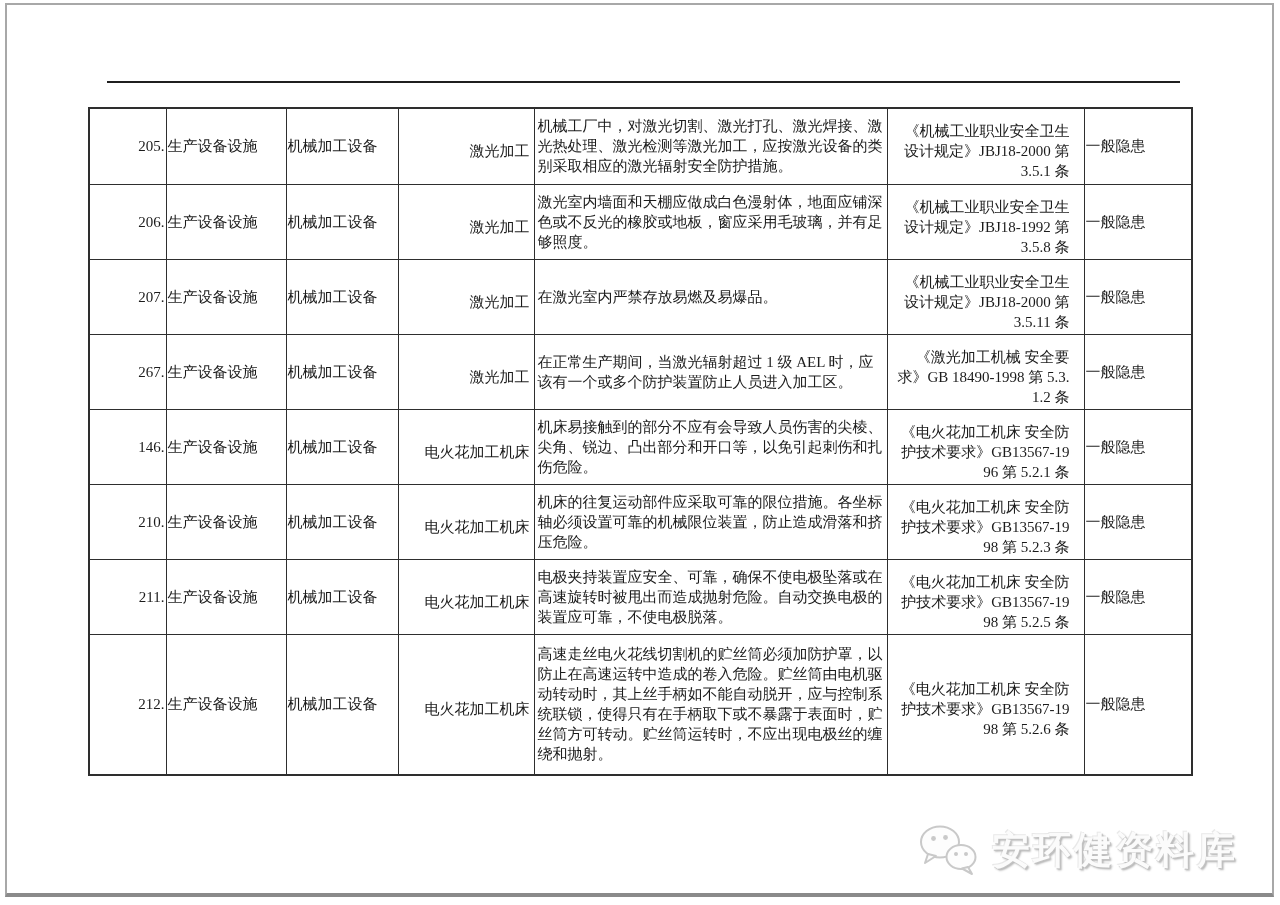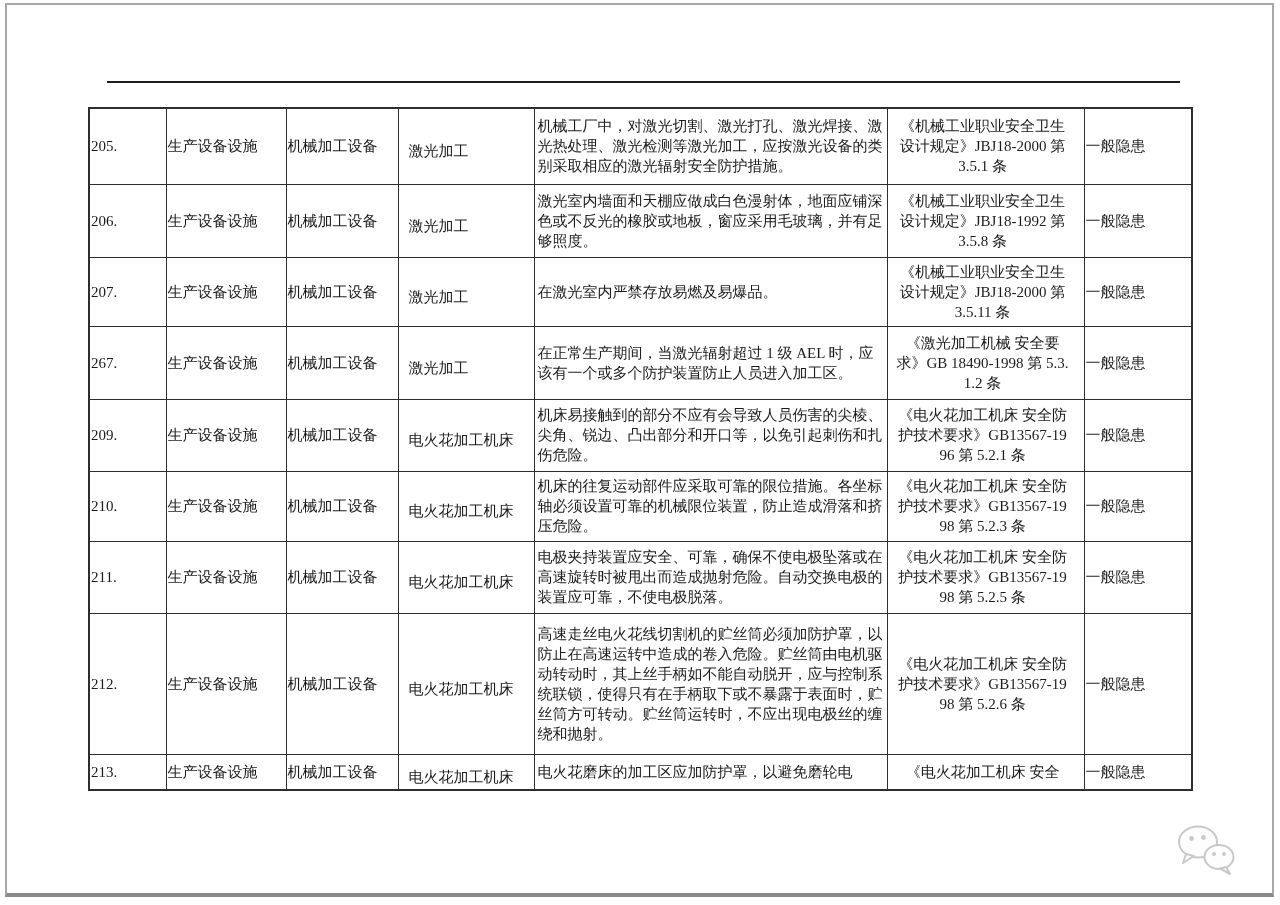--- a/index.html
+++ b/index.html
@@ -20,25 +20,25 @@
   #doc-table{
     position:absolute;left:88px;top:107px;width:1103px;
     border-collapse:collapse;table-layout:fixed;
     font-size:15px;line-height:20px;
   }
   #doc-table td{
     border:1px solid #2e2e2e;vertical-align:middle;
     overflow:hidden;word-break:break-all;
   }
   #doc-table{border:2px solid #2e2e2e;}
-  .c-no{text-align:left;margin-left:36px;}
+  .c-no{text-align:right;margin-left:36px;}
   .c-fac,.c-eq{text-align:left;}
-  .c-cat{text-align:left;padding:12px 4px 2px 10px;}
+  .c-cat{text-align:right;padding:12px 4px 2px 10px;}
   .c-desc{text-align:left;padding:2px 3px;}
-  .c-std{text-align:center;padding:2px 14px 2px 8px;}
+  .c-std{text-align:right;padding:12px 14px 2px 8px;}
   .c-lvl{text-align:left;}
   #doc-table tbody tr:nth-child(1){height:76px;}
   #doc-table tbody tr:nth-child(2){height:73px;}
   #doc-table tbody tr:nth-child(3){height:69px;}
   #doc-table tbody tr:nth-child(4){height:73px;}
   #doc-table tbody tr:nth-child(5){height:72px;}
   #doc-table tbody tr:nth-child(6){height:70px;}
   #doc-table tbody tr:nth-child(7){height:72px;}
   #doc-table tbody tr:nth-child(8){height:141px;}
   #doc-table tbody tr:nth-child(9){height:28px;}
@@ -102,21 +102,21 @@
       <tr>
     <td class="c-no">267.</td>
     <td class="c-fac">生产设备设施</td>
     <td class="c-eq">机械加工设备</td>
     <td class="c-cat">激光加工</td>
     <td class="c-desc">在正常生产期间，当激光辐射超过 1 级 AEL 时，应该有一个或多个防护装置防止人员进入加工区。</td>
     <td class="c-std">《激光加工机械 安全要求》GB 18490-1998 第 5.3.1.2 条</td>
     <td class="c-lvl">一般隐患</td>
   </tr>
       <tr>
-    <td class="c-no">209.</td>
+    <td class="c-no">146.</td>
     <td class="c-fac">生产设备设施</td>
     <td class="c-eq">机械加工设备</td>
     <td class="c-cat">电火花加工机床</td>
     <td class="c-desc">机床易接触到的部分不应有会导致人员伤害的尖棱、尖角、锐边、凸出部分和开口等，以免引起刺伤和扎伤危险。</td>
     <td class="c-std">《电火花加工机床 安全防护技术要求》GB13567-1996 第 5.2.1 条</td>
     <td class="c-lvl">一般隐患</td>
   </tr>
       <tr>
     <td class="c-no">210.</td>
     <td class="c-fac">生产设备设施</td>
@@ -137,42 +137,34 @@
   </tr>
       <tr>
     <td class="c-no">212.</td>
     <td class="c-fac">生产设备设施</td>
     <td class="c-eq">机械加工设备</td>
     <td class="c-cat">电火花加工机床</td>
     <td class="c-desc">高速走丝电火花线切割机的贮丝筒必须加防护罩，以防止在高速运转中造成的卷入危险。贮丝筒由电机驱动转动时，其上丝手柄如不能自动脱开，应与控制系统联锁，使得只有在手柄取下或不暴露于表面时，贮丝筒方可转动。贮丝筒运转时，不应出现电极丝的缠绕和抛射。</td>
     <td class="c-std">《电火花加工机床 安全防护技术要求》GB13567-1998 第 5.2.6 条</td>
     <td class="c-lvl">一般隐患</td>
   </tr>
-      <tr>
-    <td class="c-no">213.</td>
-    <td class="c-fac">生产设备设施</td>
-    <td class="c-eq">机械加工设备</td>
-    <td class="c-cat">电火花加工机床</td>
-    <td class="c-desc">电火花磨床的加工区应加防护罩，以避免磨轮电</td>
-    <td class="c-std">《电火花加工机床 安全</td>
-    <td class="c-lvl">一般隐患</td>
-  </tr>
     </tbody>
 </table>
 
 <div class="watermark">
   <span class="wechat-icon">
     <svg width="64" height="56" viewBox="0 0 64 56">
       <g stroke="#c9c9c9" stroke-width="2" fill="#fdfdfd">
         <ellipse cx="24" cy="20" rx="19" ry="15.5"></ellipse>
         <polygon points="12,32 9,41 20,34" stroke-linejoin="round"></polygon>
         <ellipse cx="45" cy="35" rx="14.5" ry="12"></ellipse>
         <polygon points="52,45 56,52 46,46.5" stroke-linejoin="round"></polygon>
       </g>
       <g fill="#c9c9c9">
         <circle cx="17.5" cy="16.5" r="2.4"></circle>
         <circle cx="29.5" cy="15.5" r="2.4"></circle>
         <circle cx="40" cy="32" r="2"></circle>
         <circle cx="50" cy="32" r="2"></circle>
       </g>
     </svg>
   </span>
+  <span class="watermark-text">安环健资料库</span>
 </div>
 
 </body></html>

